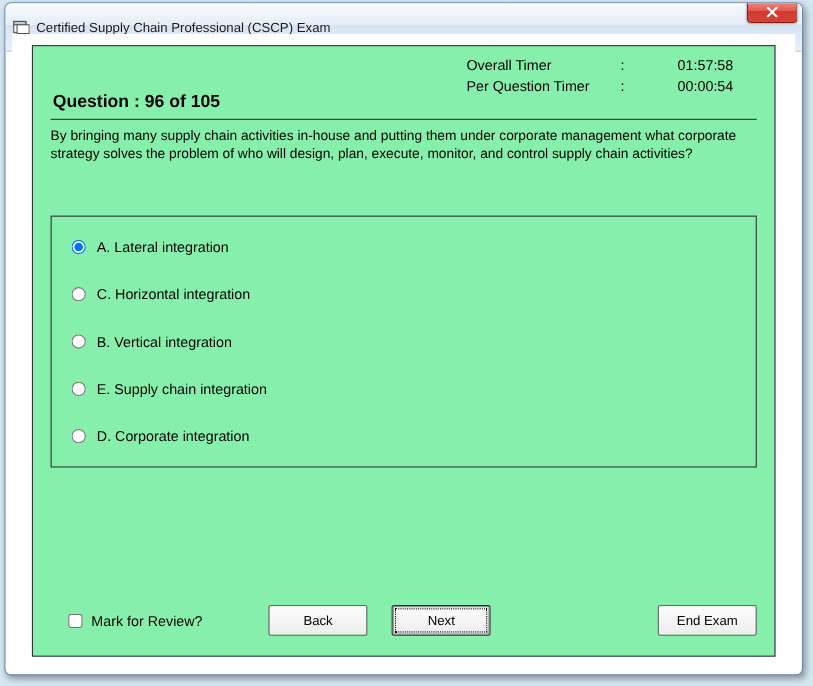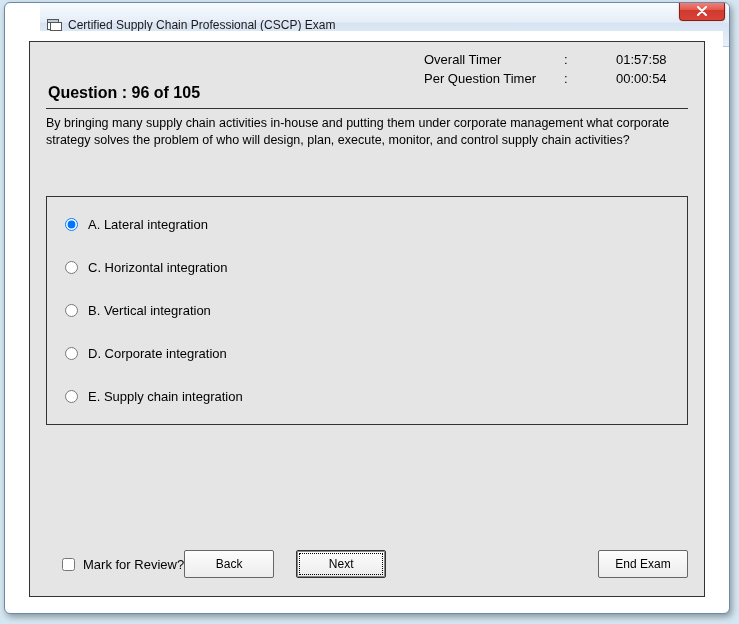--- a/index.html
+++ b/index.html
@@ -26,21 +26,20 @@
     background: #fff;
   }
   .titlebar {
     height: 44px;
     background: linear-gradient(to bottom, #f7fbff 0%, #e6edf7 45%, #d7e3f2 46%, #e8f0fa 100%);
     border-bottom: 1px solid #b9c7da;
     display: flex;
     align-items: center;
     padding: 0 4px 0 6px;
     position: relative;
-    margin-left: 35px;
   }
   .titlebar .app-icon {
     width: 16px; height: 16px;
     margin-right: 6px;
     display: inline-flex;
     align-items: center;
     justify-content: center;
   }
   .titlebar .title-text {
     font-size: 12px;
@@ -73,21 +72,21 @@
     bottom: 6px;
     background: #fff;
   }
   .inner-frame {
     position: absolute;
     left: 18px;
     right: 18px;
     top: 10px;
     bottom: 10px;
     border: 1px solid #333;
-    background: #e5e5e5;
+    background: #86efac;
     padding: 14px 16px 14px 16px;
   }
   .timers {
     position: absolute;
     top: 10px;
     right: 18px;
     font-size: 13px;
     color: #000;
     font-family: Arial, sans-serif;
     text-align: left;
@@ -159,21 +158,21 @@
     cursor: pointer;
     border-radius: 2px;
   }
   .btn-focus {
     outline: 1px dotted #000;
     outline-offset: -4px;
     border: 1px solid #333;
     box-shadow: 0 0 0 1px #888 inset;
   }
   .spacer { flex: 1; }
-  .btn-group { display: flex; gap: 22px; }
+  .btn-group { display: flex; gap: 22px; margin-left: 60px; }
 </style>
 </head>
 <body>
 
 <div class="window">
   <div class="titlebar">
     <span class="app-icon">
       <svg viewBox="0 0 16 16">
         <rect x="1.5" y="2.5" width="11" height="10" fill="#fff" stroke="#555" stroke-width="1"></rect>
         <rect x="1.5" y="2.5" width="11" height="3" fill="#bcd" stroke="#555" stroke-width="1"></rect>
@@ -216,25 +215,25 @@
         <label class="answer-row">
           <input type="radio" name="ans" style="">
           <span>C. Horizontal integration</span>
         </label>
         <label class="answer-row">
           <input type="radio" name="ans" style="">
           <span>B. Vertical integration</span>
         </label>
         <label class="answer-row">
           <input type="radio" name="ans" style="">
+          <span>E. Supply chain integration</span>
+        </label>
+        <label class="answer-row">
+          <input type="radio" name="ans" style="">
           <span>D. Corporate integration</span>
-        </label>
-        <label class="answer-row">
-          <input type="radio" name="ans" style="">
-          <span>E. Supply chain integration</span>
         </label>
       </div>
 
       <div class="bottom-row">
         <label class="mark-review">
           <input type="checkbox" style="">
           <span>Mark for Review?</span>
         </label>
         <div class="btn-group">
           <button class="btn">Back</button>

